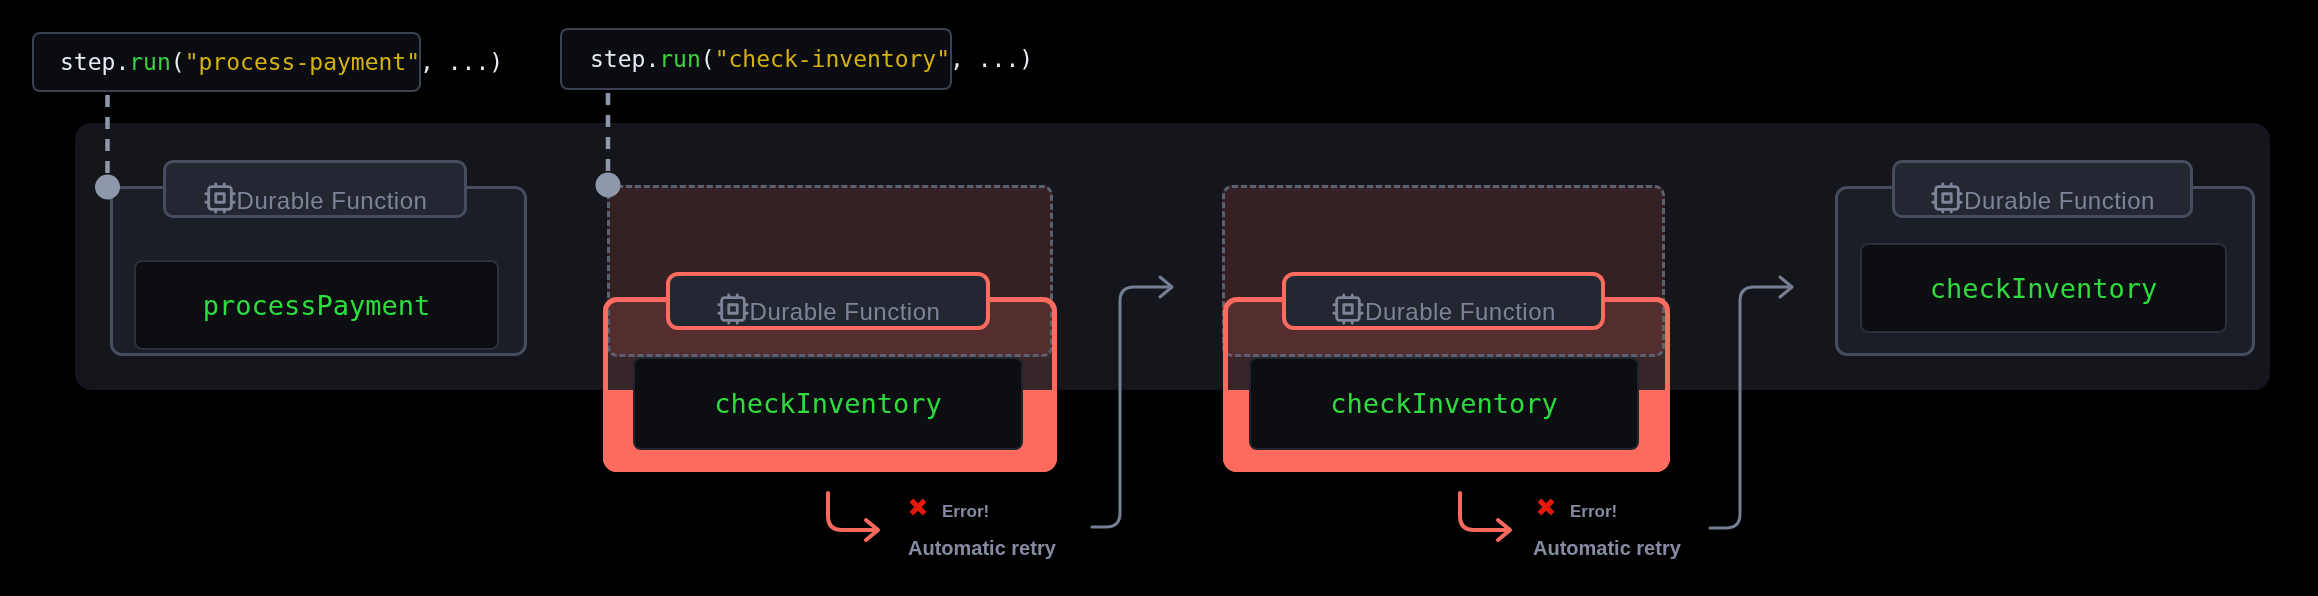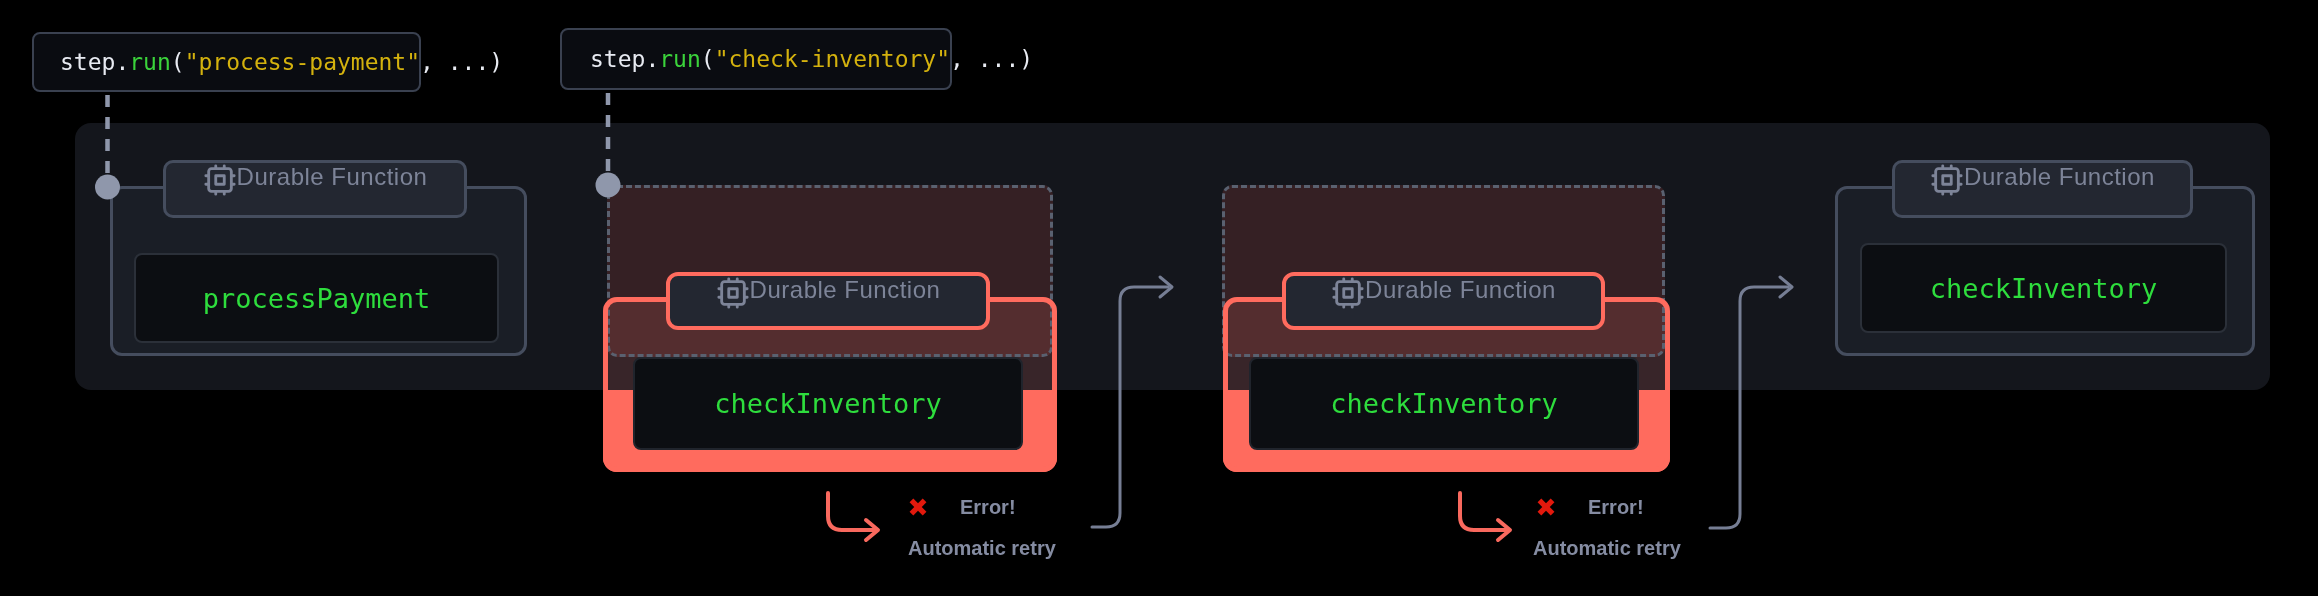--- a/index.html
+++ b/index.html
@@ -42,50 +42,50 @@
   #ghost2{left:607px;top:185px;width:446px;height:172px}
   #ghost3{left:1222px;top:185px;width:443px;height:172px}
 
   
   .card-gray{position:absolute;z-index:4;background:var(--card-bg,#1a1e26);
     border:3px solid var(--gray-border,#454d5e);border-radius:12px}
   #card1{left:110px;top:186px;width:417px;height:170px}
   #card4{left:1835px;top:186px;width:420px;height:170px}
 
   
-  .badge{position:absolute;z-index:6;display:flex;align-items:flex-start;justify-content:center;
+  .badge{position:absolute;z-index:6;display:flex;align-items:flex-end;justify-content:center;
     background:var(--badge-bg,#232731);border-radius:10px;color:var(--badge-text,#7d8498);
     font-size:24px;font-weight:500;letter-spacing:.5px}
   .badge.gray{border:3px solid var(--gray-border,#454d5e)}
   .badge.red{border:4px solid var(--salmon,#ff6b5e);border-radius:12px}
   .badge svg{width:34px;height:34px;flex:0 0 auto}
   #badge1{left:163px;top:160px;width:304px;height:58px}
   #badge2{left:666px;top:272px;width:324px;height:58px}
   #badge3{left:1282px;top:272px;width:323px;height:58px}
   #badge4{left:1892px;top:160px;width:301px;height:58px}
 
   
   .fn-box{position:absolute;z-index:5;display:flex;align-items:center;justify-content:center;
     background:var(--black-box-bg,#0c0e12);border:2px solid var(--black-box-border,#2b3039);border-radius:8px;
     font-family:"DejaVu Sans Mono",monospace;font-size:27px;color:var(--green,#2edd3d)}
-  #box1{left:134px;top:253px;width:365px;height:90px}
+  #box1{left:134px;top:260px;width:365px;height:90px}
   #box2{left:633px;top:357px;width:390px;height:93px;border-color:#20242c}
   #box3{left:1249px;top:357px;width:390px;height:93px;border-color:#20242c}
   #box4{left:1860px;top:243px;width:367px;height:90px}
 
   
   .overlay{position:absolute;z-index:7;left:0;top:0;pointer-events:none}
   .overlay .dash-drop{stroke:var(--node-gray,#8f97ab);stroke-width:4.5;stroke-dasharray:12 10;fill:none}
   .overlay .node-dot{fill:var(--node-gray,#8f97ab)}
   .overlay .red-line{stroke:var(--arrow-red,#f9695e);stroke-width:4;fill:none;stroke-linecap:round;stroke-linejoin:round}
   .overlay .gray-line{stroke:var(--connector-gray,#767e94);stroke-width:3;fill:none;stroke-linecap:round;stroke-linejoin:round}
 
   
-  .error-row{position:absolute;z-index:7;display:flex;align-items:center;gap:27px;
-    color:var(--muted-text,#858ca2);font-size:20px;font-weight:700}
+  .error-row{position:absolute;z-index:7;display:flex;align-items:flex-end;gap:9px;
+    color:var(--muted-text,#858ca2);font-size:17px;font-weight:700}
   .error-row svg{width:30px;height:30px}
   #error1{left:903px;top:492px}
   #error2{left:1531px;top:492px}
   .retry-label{position:absolute;z-index:7;color:var(--muted-text,#858ca2);font-size:20px;font-weight:700}
   #retry1{left:908px;top:537px}
   #retry2{left:1533px;top:537px}
 </style>
 </head>
 <body>
 

